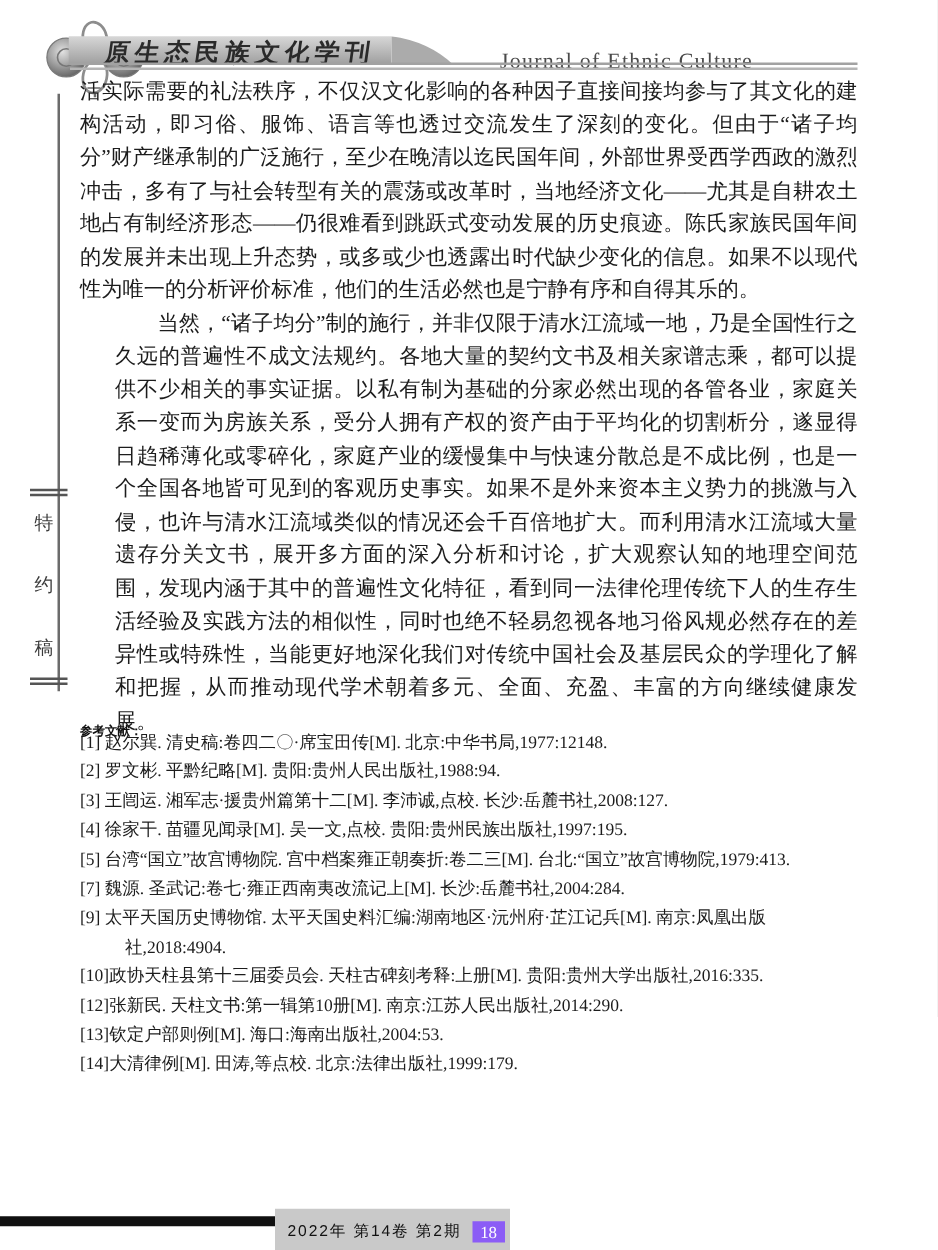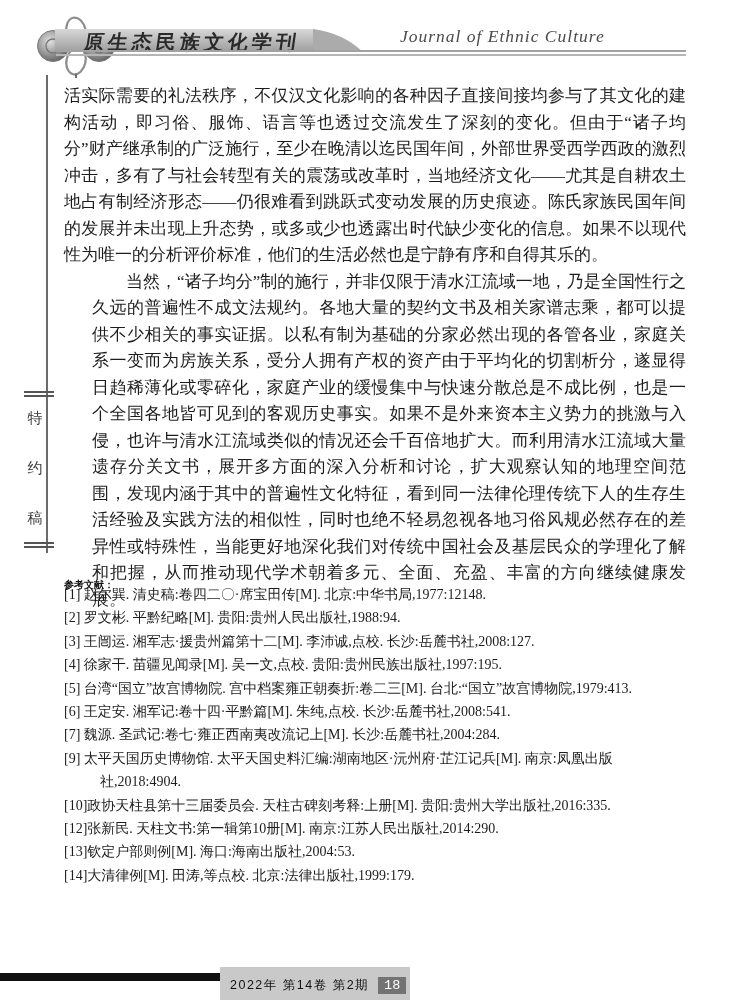--- a/index.html
+++ b/index.html
@@ -18,22 +18,22 @@
     background:linear-gradient(180deg,#d7d7d7 0%,#bdbdbd 45%,#9d9d9d 100%);
   }
   .banner-taper { position:absolute; left:313px; top:29px; width:50px; height:23px; }
   .title-zh {
     position:absolute; left:84px; top:29px; width:260px;
     font-family:"Liberation Sans","DejaVu Sans",sans-serif;
     font-weight:bold; font-size:20px; letter-spacing:4px; color:#2a2a2a;
     transform:skewX(-8deg); white-space:nowrap;
   }
   .title-en {
-    position:absolute; left:400px; top:26px; width:200px;
-    font-style:italic; font-size:17.5px; letter-spacing:1px; color:#4a4a4a;
+    position:absolute; left:400px; top:38px; width:200px;
+    font-size:17.5px; letter-spacing:1px; color:#4a4a4a;
     white-space:nowrap;
   }
   .header-rule {
     position:absolute; left:56px; top:50px; width:630px; height:6px;
     border-top:2px solid #a2a2a2; border-bottom:2px solid #b5b5b5;
   }
 
   
   .side-rule { position:absolute; left:46px; top:75px; width:2px; height:478px; background:#6b6b6b; }
   .side-tick {
@@ -45,21 +45,21 @@
   .side-char {
     position:absolute; left:26px; width:18px; text-align:center;
     font-size:15px; color:#3a3a3a;
   }
   .side-char.c0 { top:409px; }
   .side-char.c1 { top:459px; }
   .side-char.c2 { top:509px; }
 
   
   .body-text {
-    position:absolute; left:64px; top:83px; width:622px;
+    position:absolute; left:64px; top:60px; width:622px;
     font-size:17px; line-height:26.5px; text-align:justify;
     text-justify:inter-character;
   }
   .body-text p.indent { text-indent:2em;margin-left:28px; }
 
   
   .ref-heading {
     position:absolute; left:64px; top:578px;
     font-family:"Liberation Sans","DejaVu Sans",sans-serif;
     font-weight:bold; font-size:10px; color:#111;
@@ -74,22 +74,22 @@
   .footer-bar { position:absolute; left:0; top:973px; width:220px; height:8px; background:#101010; }
   .footer-band {
     position:absolute; left:220px; top:967px; height:36px;
     background:#c9c9c9; display:flex; align-items:center; padding:0 4px 0 10px;
   }
   .footer-issue {
     font-family:"Liberation Sans","DejaVu Sans",sans-serif;
     font-size:12.5px; letter-spacing:1.5px; color:#111; white-space:nowrap;
   }
   .footer-page {
-    margin-left:9px; background:#737373; color:#ffffff;
-    font-family:Liberation Mono, monospace;
+    margin-left:9px; background:#8b5cf6; color:#ffffff;
+    font-family:Liberation Serif, serif;
     font-size:13.5px; padding:1px 6px; line-height:15px;
   }
 </style>
 </head>
 <body>
 
 <div class="page">
 
   <svg class="logo-svg" viewBox="0 0 112 64">
     <defs>
@@ -128,21 +128,20 @@
     <p class="indent">当然，“诸子均分”制的施行，并非仅限于清水江流域一地，乃是全国性行之久远的普遍性不成文法规约。各地大量的契约文书及相关家谱志乘，都可以提供不少相关的事实证据。以私有制为基础的分家必然出现的各管各业，家庭关系一变而为房族关系，受分人拥有产权的资产由于平均化的切割析分，遂显得日趋稀薄化或零碎化，家庭产业的缓慢集中与快速分散总是不成比例，也是一个全国各地皆可见到的客观历史事实。如果不是外来资本主义势力的挑激与入侵，也许与清水江流域类似的情况还会千百倍地扩大。而利用清水江流域大量遗存分关文书，展开多方面的深入分析和讨论，扩大观察认知的地理空间范围，发现内涵于其中的普遍性文化特征，看到同一法律伦理传统下人的生存生活经验及实践方法的相似性，同时也绝不轻易忽视各地习俗风规必然存在的差异性或特殊性，当能更好地深化我们对传统中国社会及基层民众的学理化了解和把握，从而推动现代学术朝着多元、全面、充盈、丰富的方向继续健康发展。</p>
   </div>
 
   <div class="ref-heading">参考文献：</div>
   <div class="ref-list">
     <div class="ref-item">[1] 赵尔巽. 清史稿:卷四二〇·席宝田传[M]. 北京:中华书局,1977:12148.</div>
     <div class="ref-item">[2] 罗文彬. 平黔纪略[M]. 贵阳:贵州人民出版社,1988:94.</div>
     <div class="ref-item">[3] 王闿运. 湘军志·援贵州篇第十二[M]. 李沛诚,点校. 长沙:岳麓书社,2008:127.</div>
     <div class="ref-item">[4] 徐家干. 苗疆见闻录[M]. 吴一文,点校. 贵阳:贵州民族出版社,1997:195.</div>
     <div class="ref-item">[5] 台湾“国立”故宫博物院. 宫中档案雍正朝奏折:卷二三[M]. 台北:“国立”故宫博物院,1979:413.</div>
-    <div class="ref-item">[6] 王定安. 湘军记:卷十四·平黔篇[M]. 朱纯,点校. 长沙:岳麓书社,2008:541.</div>
     <div class="ref-item">[7] 魏源. 圣武记:卷七·雍正西南夷改流记上[M]. 长沙:岳麓书社,2004:284.</div>
     <div class="ref-item">[9] 太平天国历史博物馆. 太平天国史料汇编:湖南地区·沅州府·芷江记兵[M]. 南京:凤凰出版社,2018:4904.</div>
     <div class="ref-item">[10]政协天柱县第十三届委员会. 天柱古碑刻考释:上册[M]. 贵阳:贵州大学出版社,2016:335.</div>
     <div class="ref-item">[12]张新民. 天柱文书:第一辑第10册[M]. 南京:江苏人民出版社,2014:290.</div>
     <div class="ref-item">[13]钦定户部则例[M]. 海口:海南出版社,2004:53.</div>
     <div class="ref-item">[14]大清律例[M]. 田涛,等点校. 北京:法律出版社,1999:179.</div>
   </div>
 
   <div class="footer-bar"></div>
   <div class="footer-band">

